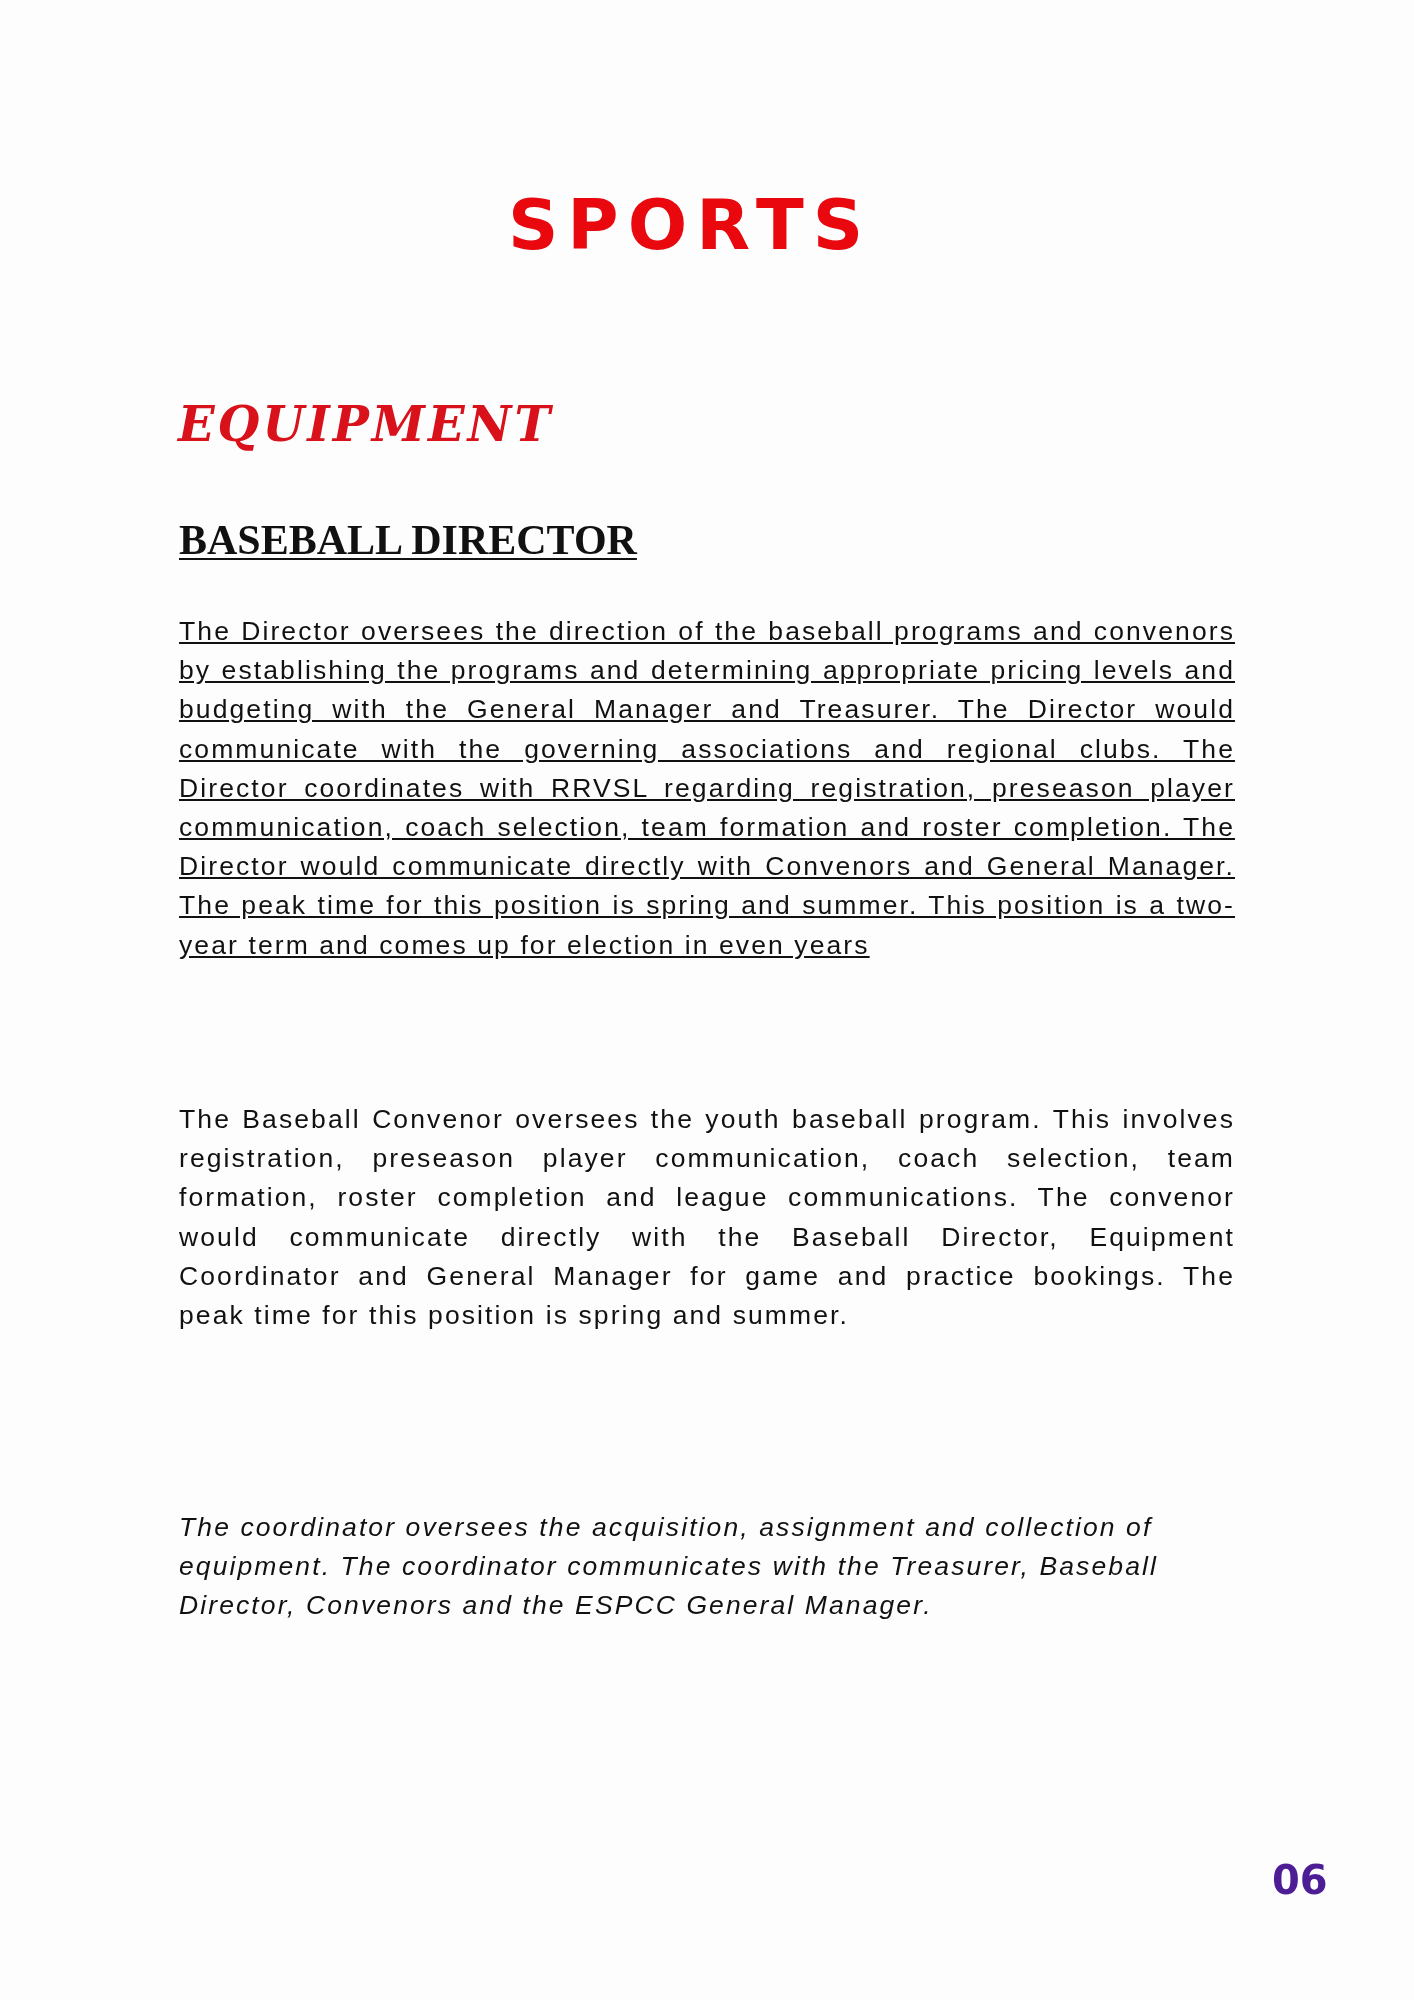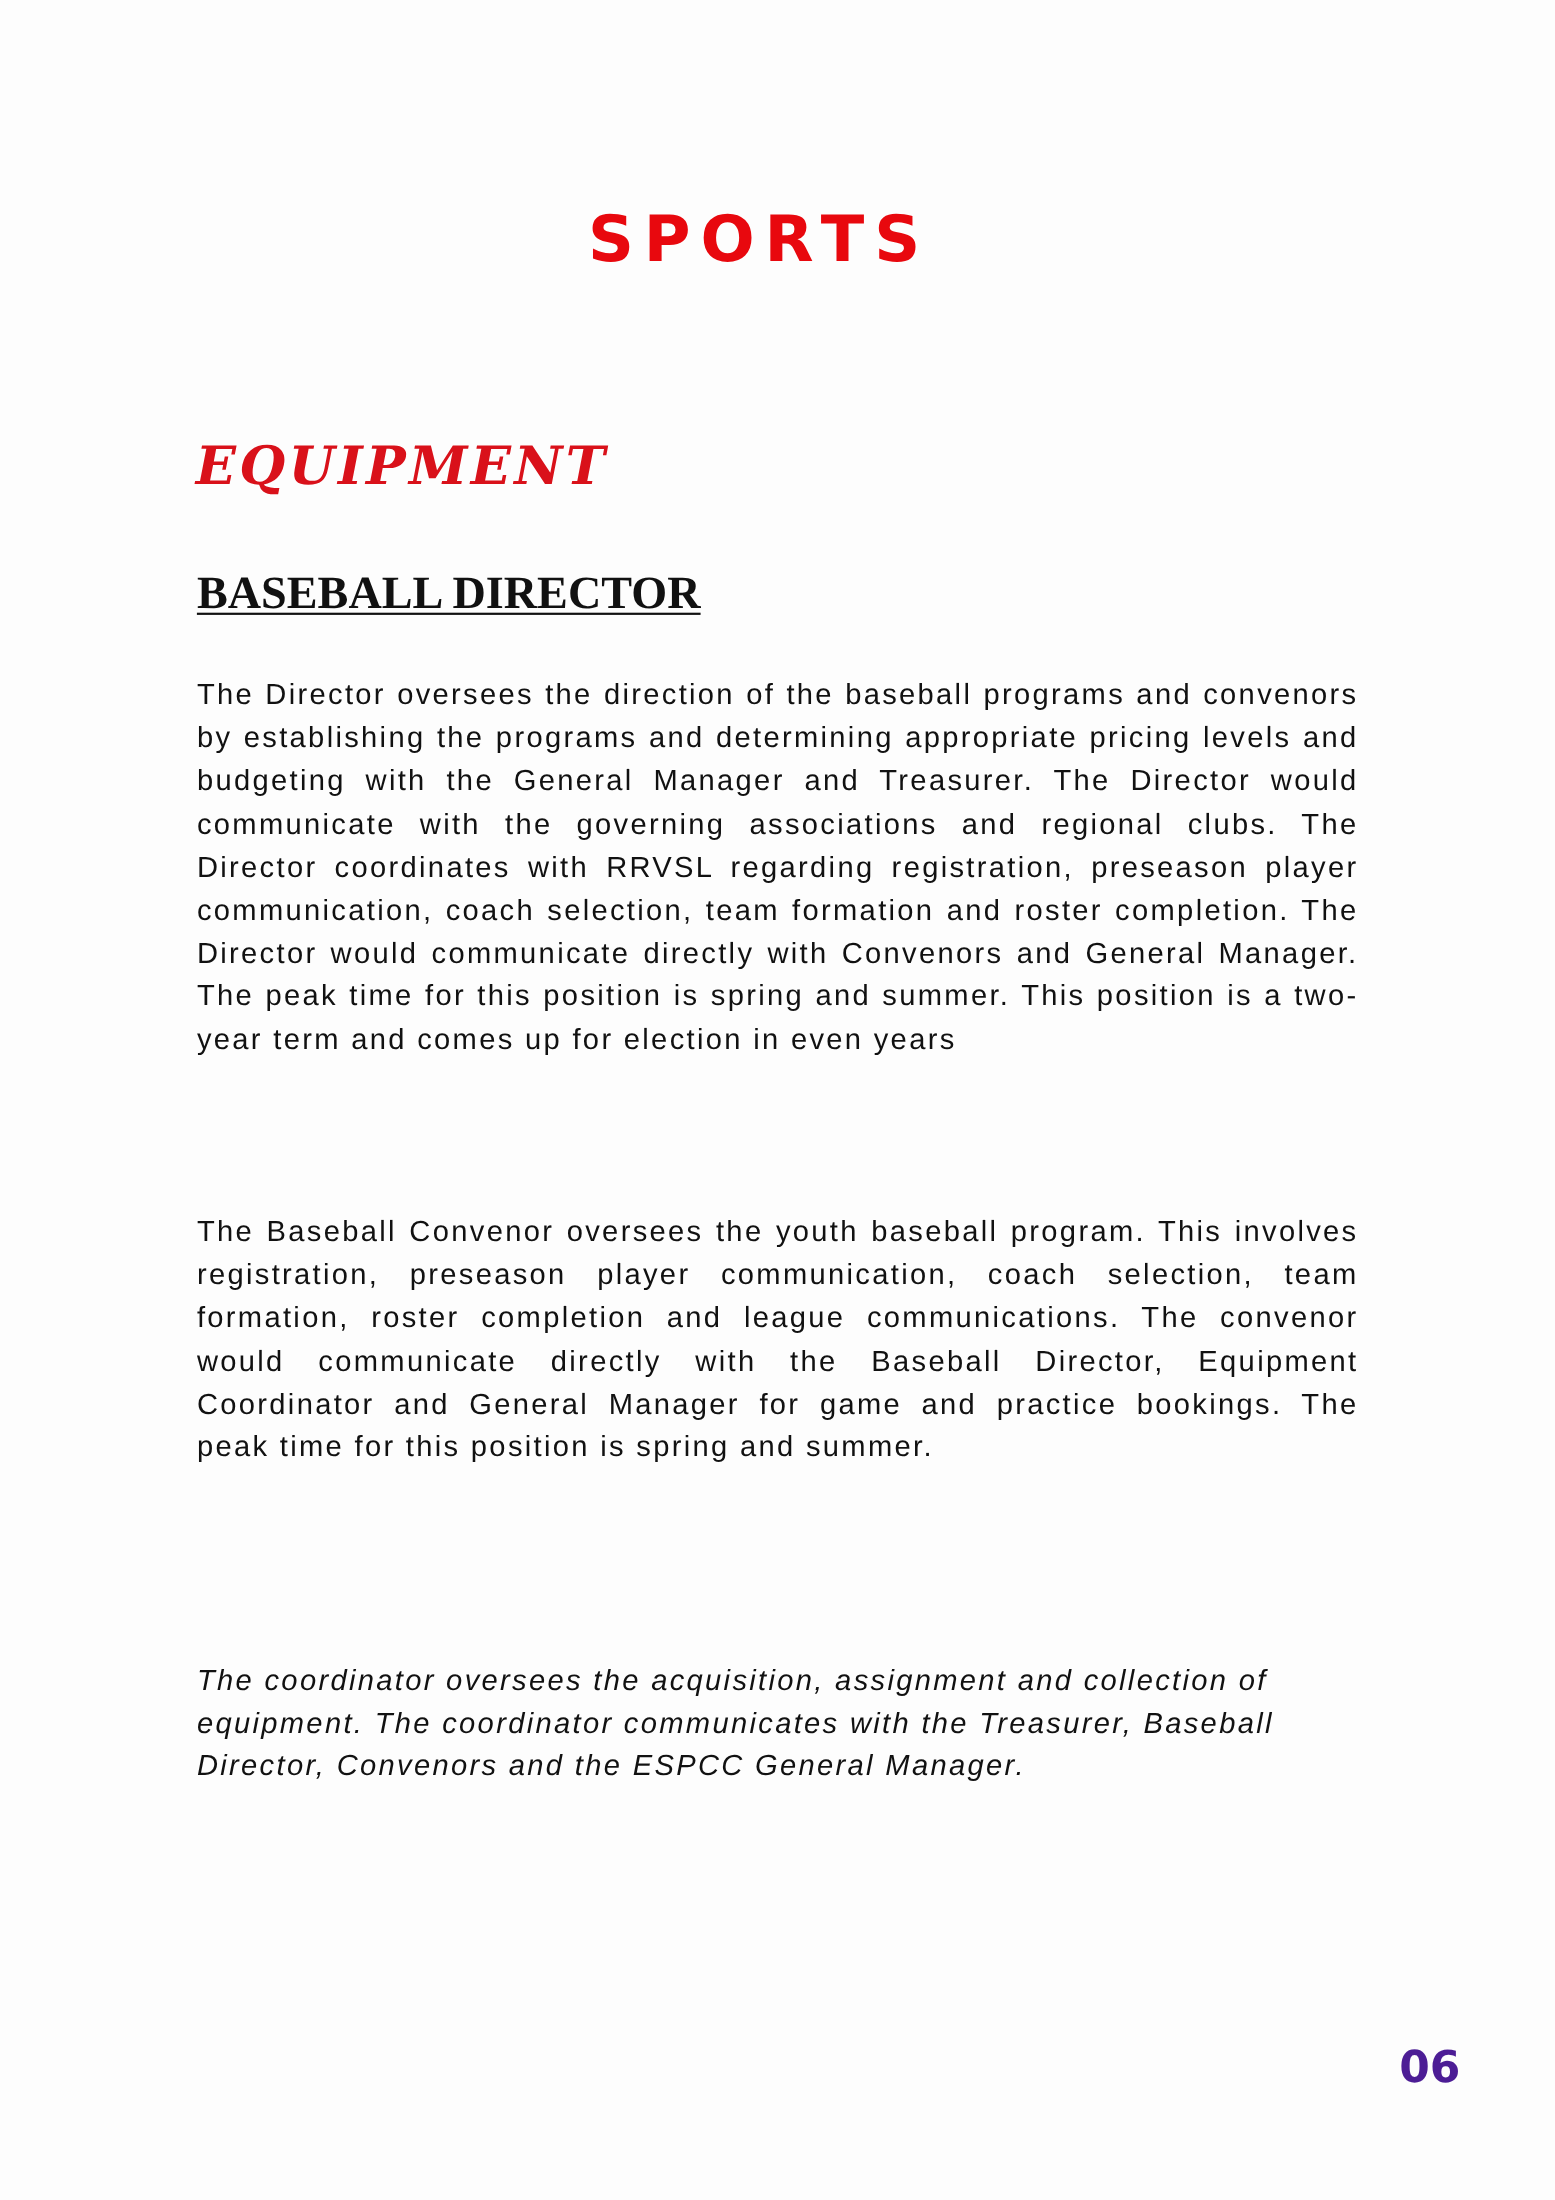--- a/index.html
+++ b/index.html
@@ -10,21 +10,21 @@
     overflow: hidden;
     color: #111111;
   }
   .title {
     position: absolute;
     left: 0; width: 1380px;
     top: 118px;
     text-align: center;
     font-family: "DejaVu Sans", sans-serif;
     font-weight: bold;
-    font-size: 58px;
+    font-size: 70px;
     letter-spacing: 9px;
     color: #e8080e;
     line-height: 120px;
   }
   .section-title {
     position: absolute;
     left: 178px; top: 352px;
     font-family: "DejaVu Serif", serif;
     font-style: italic;
     font-weight: bold;
@@ -54,21 +54,21 @@
     font-family: "Liberation Sans", sans-serif;
     font-size: 26.5px;
     line-height: 39.2px;
     letter-spacing: 2.1px;
     color: #111;
     margin: 0;
   }
   .justify { text-align: justify; text-align-last: left; }
   .left { text-align: left; }
   #role-1 { top: 518px; }
-  #role-1 .role-body { margin-top: 50px; }
+  #role-1 .role-body { margin-top: 50px; text-decoration: underline; }
   #role-2 { top: 1038px; }
   #role-2 .role-body { margin-top: 62px; }
   #role-3 { top: 1458px; }
   #role-3 .role-body { margin-top: 50px; width: 1040px; font-style: italic; }
   .page-number {
     position: absolute;
     left: 1272px; top: 1855px;
     font-family: "DejaVu Sans", sans-serif;
     font-weight: bold;
     font-size: 40px;

